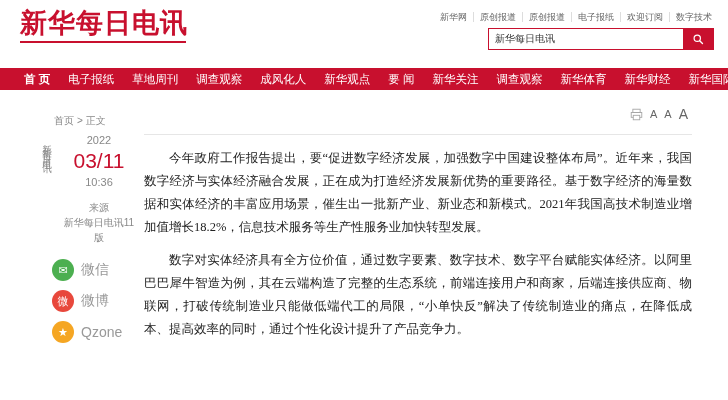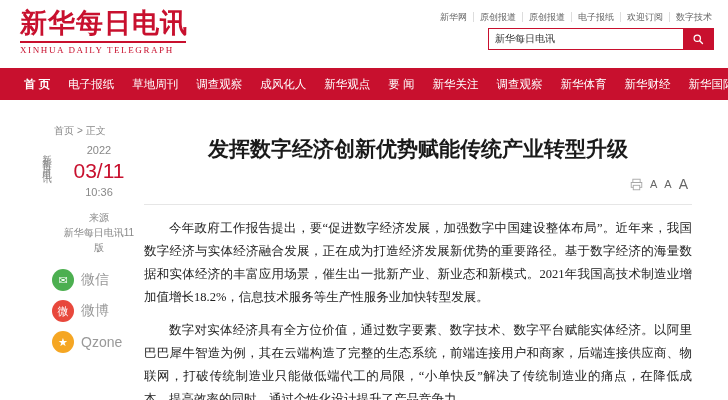--- a/index.html
+++ b/index.html
@@ -64,21 +64,21 @@
   }
   .search-btn {
     width: 30px; height: 20px; background:#c8102e;
     display:flex; align-items:center; justify-content:center;
     cursor: pointer;
   }
 
   
   .nav {
     background: #c8102e;
-    height: 32px;
+    height: 22px;
     display:flex;
     align-items:center;
     padding: 0 24px;
     color:#fff;
     font-size: 11.5px;
     gap: 18px;
     font-family: "Liberation Sans", sans-serif;
   }
   .nav span { white-space: nowrap; cursor:pointer; }
   .nav span:first-child { font-weight: bold; }
@@ -154,21 +154,20 @@
 </style>
 </head>
 <body>
 
 <div class="page">
 
   <div class="header">
     <div class="logo-wrap">
       <div class="logo-cn">新华每日电讯</div>
       <div class="logo-rule"></div>
-      <div class="logo-en">XINHUA DAILY TELEGRAPH</div>
     </div>
 
     <div class="header-right">
       <div class="toplinks">
         <span>新华网</span>
         <span>原创报道</span>
         <span>原创报道</span>
         <span>电子报纸</span>
         <span>欢迎订阅</span>
         <span>数字技术</span>
@@ -229,21 +228,20 @@
           <div class="share-label">微博</div>
         </div>
         <div class="share-item">
           <div class="share-circle c-gold">★</div>
           <div class="share-label">Qzone</div>
         </div>
       </div>
     </div>
 
     <div class="article">
-      <div class="art-title">发挥数字经济创新优势赋能传统产业转型升级</div>
 
       <div class="art-tools">
         <svg class="tool-icon" viewBox="0 0 16 16">
           <rect x="3.5" y="1.5" width="9" height="4" fill="none" stroke="#777" stroke-width="1.1"></rect>
           <rect x="1.5" y="5.5" width="13" height="6" fill="none" stroke="#777" stroke-width="1.1"></rect>
           <rect x="4" y="9" width="8" height="5.5" fill="#fff" stroke="#777" stroke-width="1.1"></rect>
         </svg>
         <span class="tool-a">A</span>
         <span class="tool-a">A</span>
         <span class="tool-a big">A</span>

